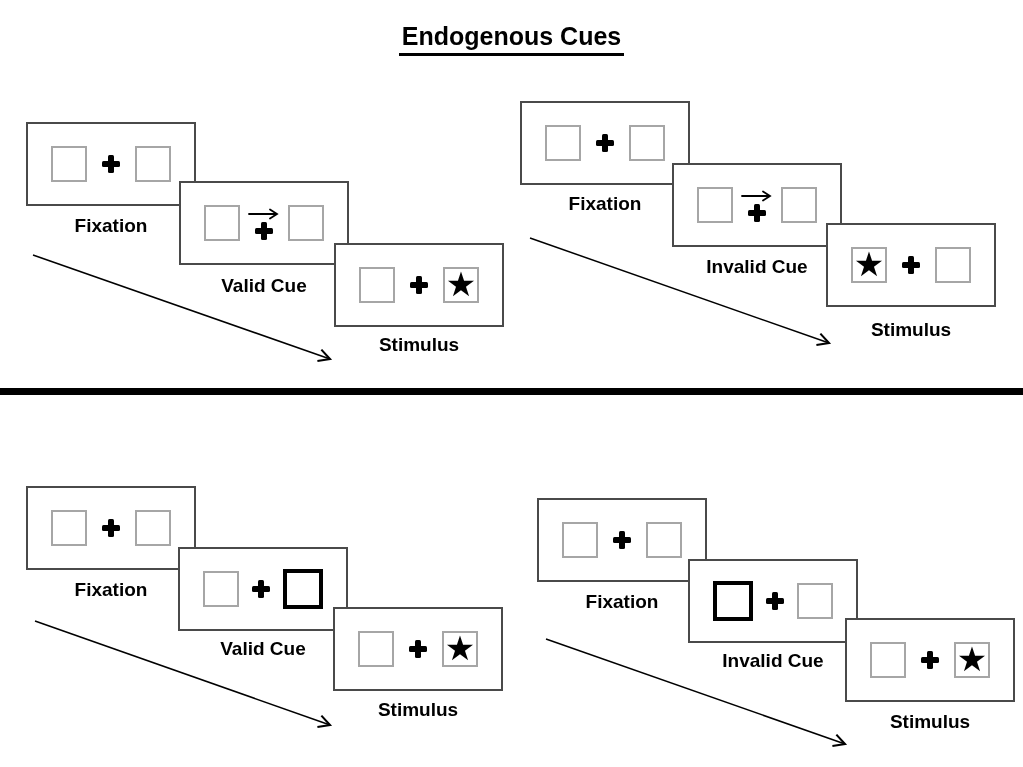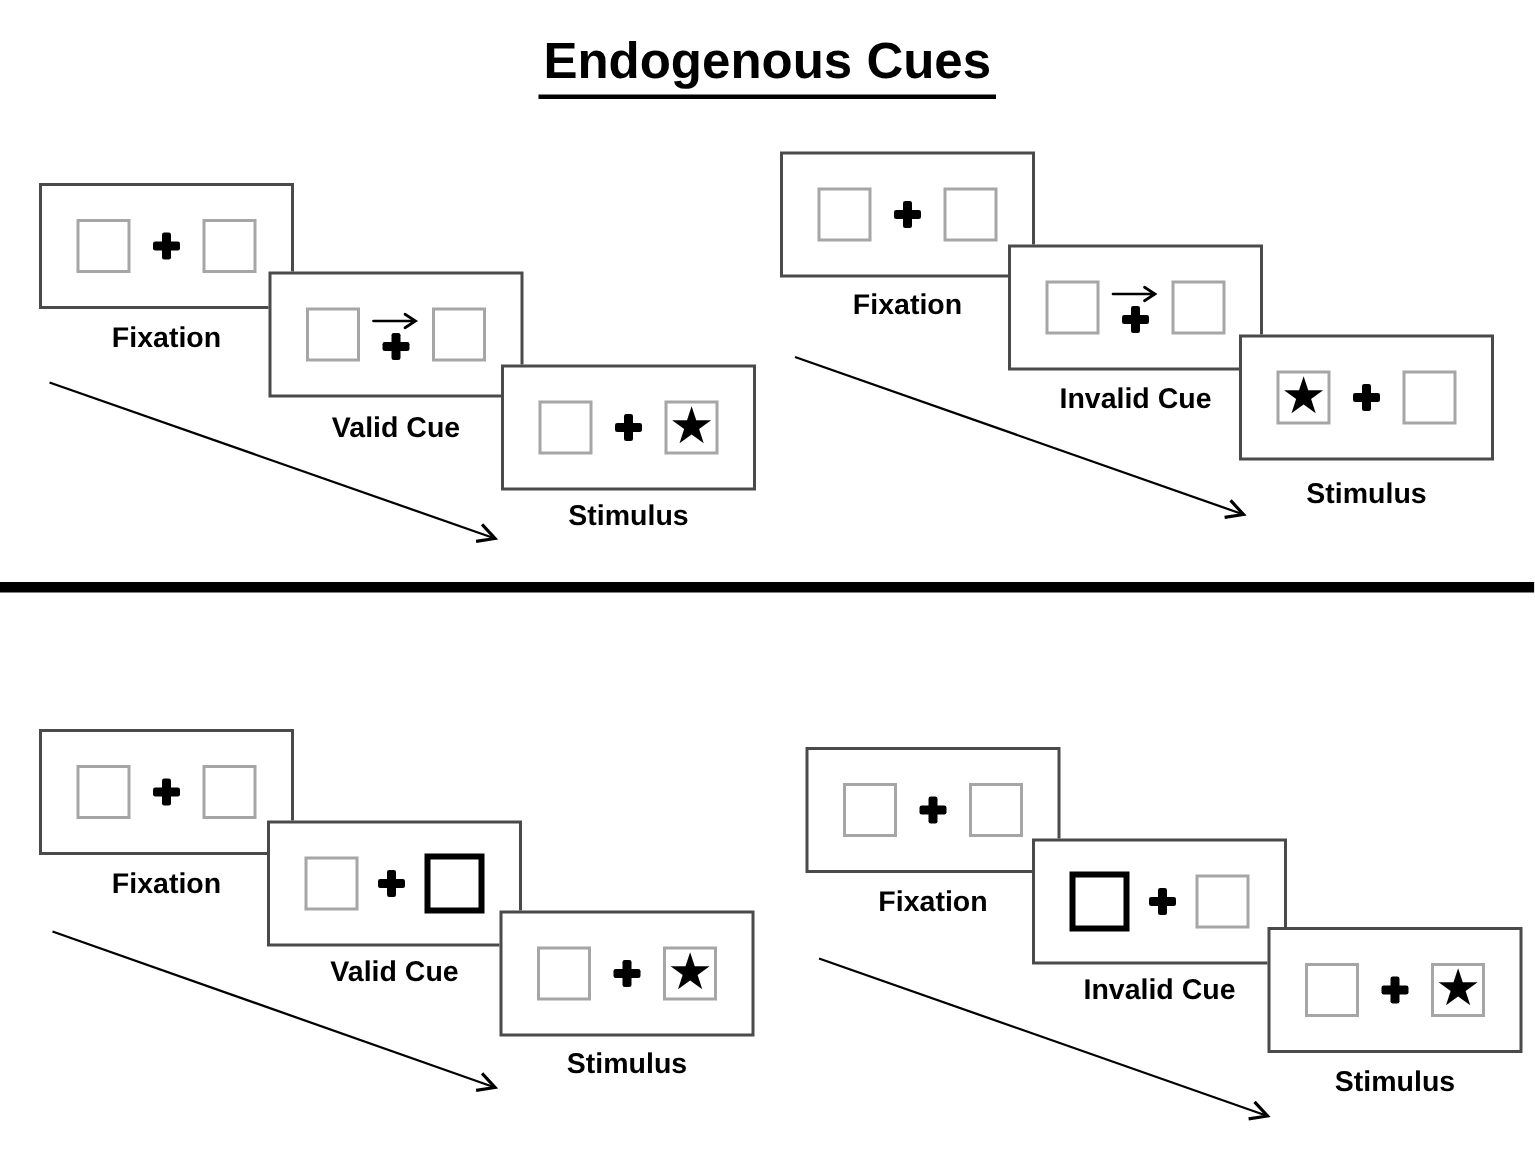--- a/index.html
+++ b/index.html
@@ -5,21 +5,21 @@
   * { margin:0; padding:0; box-sizing:border-box; }
   html,body { background:#ffffff; }
   #stage {
     position:relative; width:1023px; height:767px;
     background:#ffffff; overflow:hidden;
     font-family:"Liberation Sans", sans-serif;
     color:#000;
   }
   .section-title {
     position:absolute; left:0; width:1023px; text-align:center;
-    font-size:34px; font-weight:bold;
+    font-size:25px; font-weight:bold;
   }
   .section-title .tline {
     display:inline-block; border-bottom:3px solid #000; padding:0 3px 2px 3px;
   }
   .divider {
     position:absolute; left:0; top:388px; width:1023px; height:7px; background:#000;
   }
   .panel {
     position:absolute; width:170px; height:84px; background:#fff;
     border:2px solid #4a4a4a;

